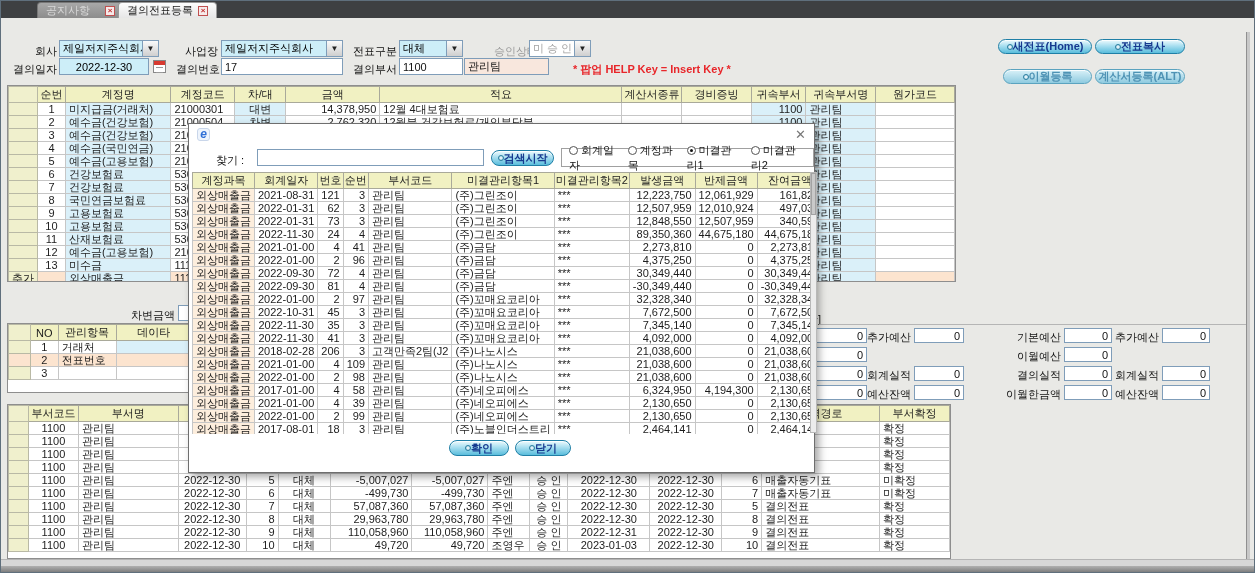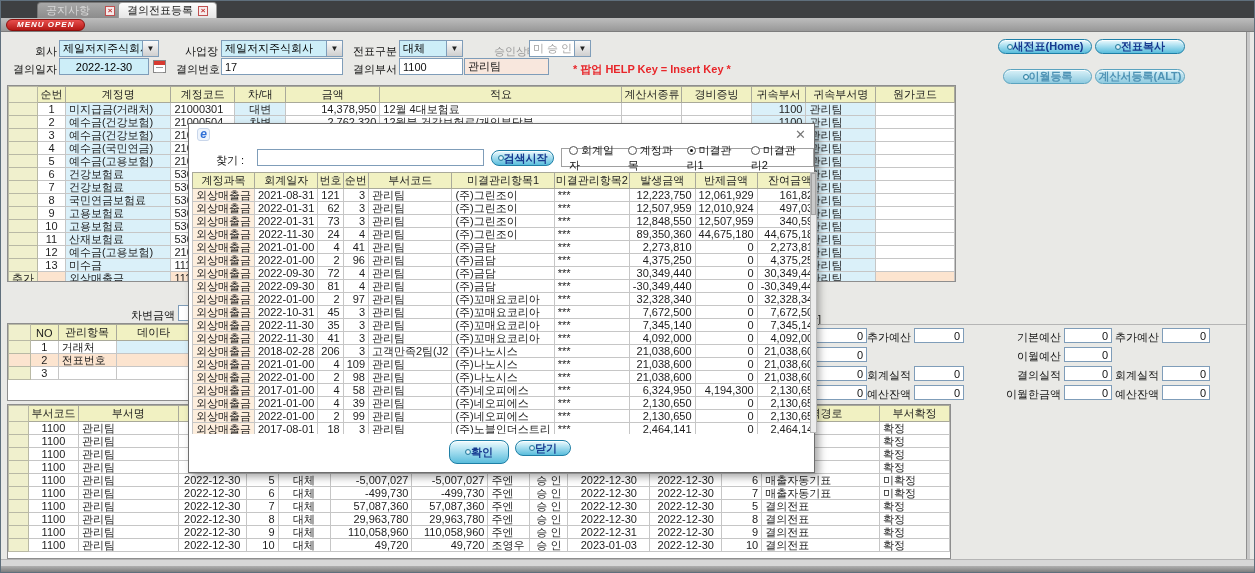--- a/index.html
+++ b/index.html
@@ -103,23 +103,20 @@
   <div class="tabbar">
     <div class="tab inactive" style="left:36px;">
       <span>공지사항</span>
       <span class="tab-close">×</span>
     </div>
     <div class="tab active" style="left:117px;">
       <span>결의전표등록</span>
       <span class="tab-close">×</span>
     </div>
   </div>
-  <div class="menubar">
-    <div class="menu-open">MENU OPEN</div>
-  </div>
 
   <div class="flabel" style="left:14px; top:43px; width:42px;">회사</div>
   <div class="combo cyanbg" style="left:58px; top:39px; width:100px;">
     <span class="val">제일저지주식회사</span>
     <span class="arrow">▼</span>
   </div>
   <div class="flabel" style="left:175px; top:43px; width:42px;">사업장</div>
   <div class="combo cyanbg" style="left:220px; top:39px; width:122px;">
     <span class="val">제일저지주식회사</span>
     <span class="arrow">▼</span>
@@ -399,21 +396,21 @@
             <td class=""></td>
           </tr>
         </tbody>
       </table>
     </div>
 
   <div class="flabel" style="left:128px; top:307px; width:46px;text-align:right;">차변금액</div>
   <div class="field" style="left:177px; top:304px; width:110px; height:16px;">
     <input readonly="" value="" style="">
   </div>
-  <div id="mini-table" class="gridhost" style="left:6px; top:322px; width:186px; height:78px;">
+  <div id="mini-table" class="gridhost" style="left:6px; top:322px; width:186px; height:70px;">
       <table class="grid">
         <colgroup>
           <col style="width: 22px;">
           <col style="width: 28px;">
           <col style="width: 58px;">
           <col style="width: 76px;">
         </colgroup>
         <thead>
           <tr>
             <th class="marker"></th>
@@ -943,21 +940,21 @@
               <td class="t-blue right">0</td>
               <td class="t-blue right">2,464,141</td>
             </tr>
           </tbody>
         </table>
       </div>
     <div class="pop-scroll" style="left:621px; top:48px; width:7px; height:261px;">
       <div class="pop-thumb"></div>
     </div>
 
-    <button class="abtn" style="left:260px; top:316px; width:60px; height:24px;">
+    <button class="abtn" style="left:260px; top:316px; width:60px; height:16px;">
       <span class="dot"></span>
       <span>확인</span>
     </button>
     <button class="abtn" style="left:326px; top:316px; width:56px; height:16px;">
       <span class="dot"></span>
       <span>닫기</span>
     </button>
   </div>
 
 <div class="blabel" style="left: 718px; top: 329px; width: 73px;">기본예산</div>

